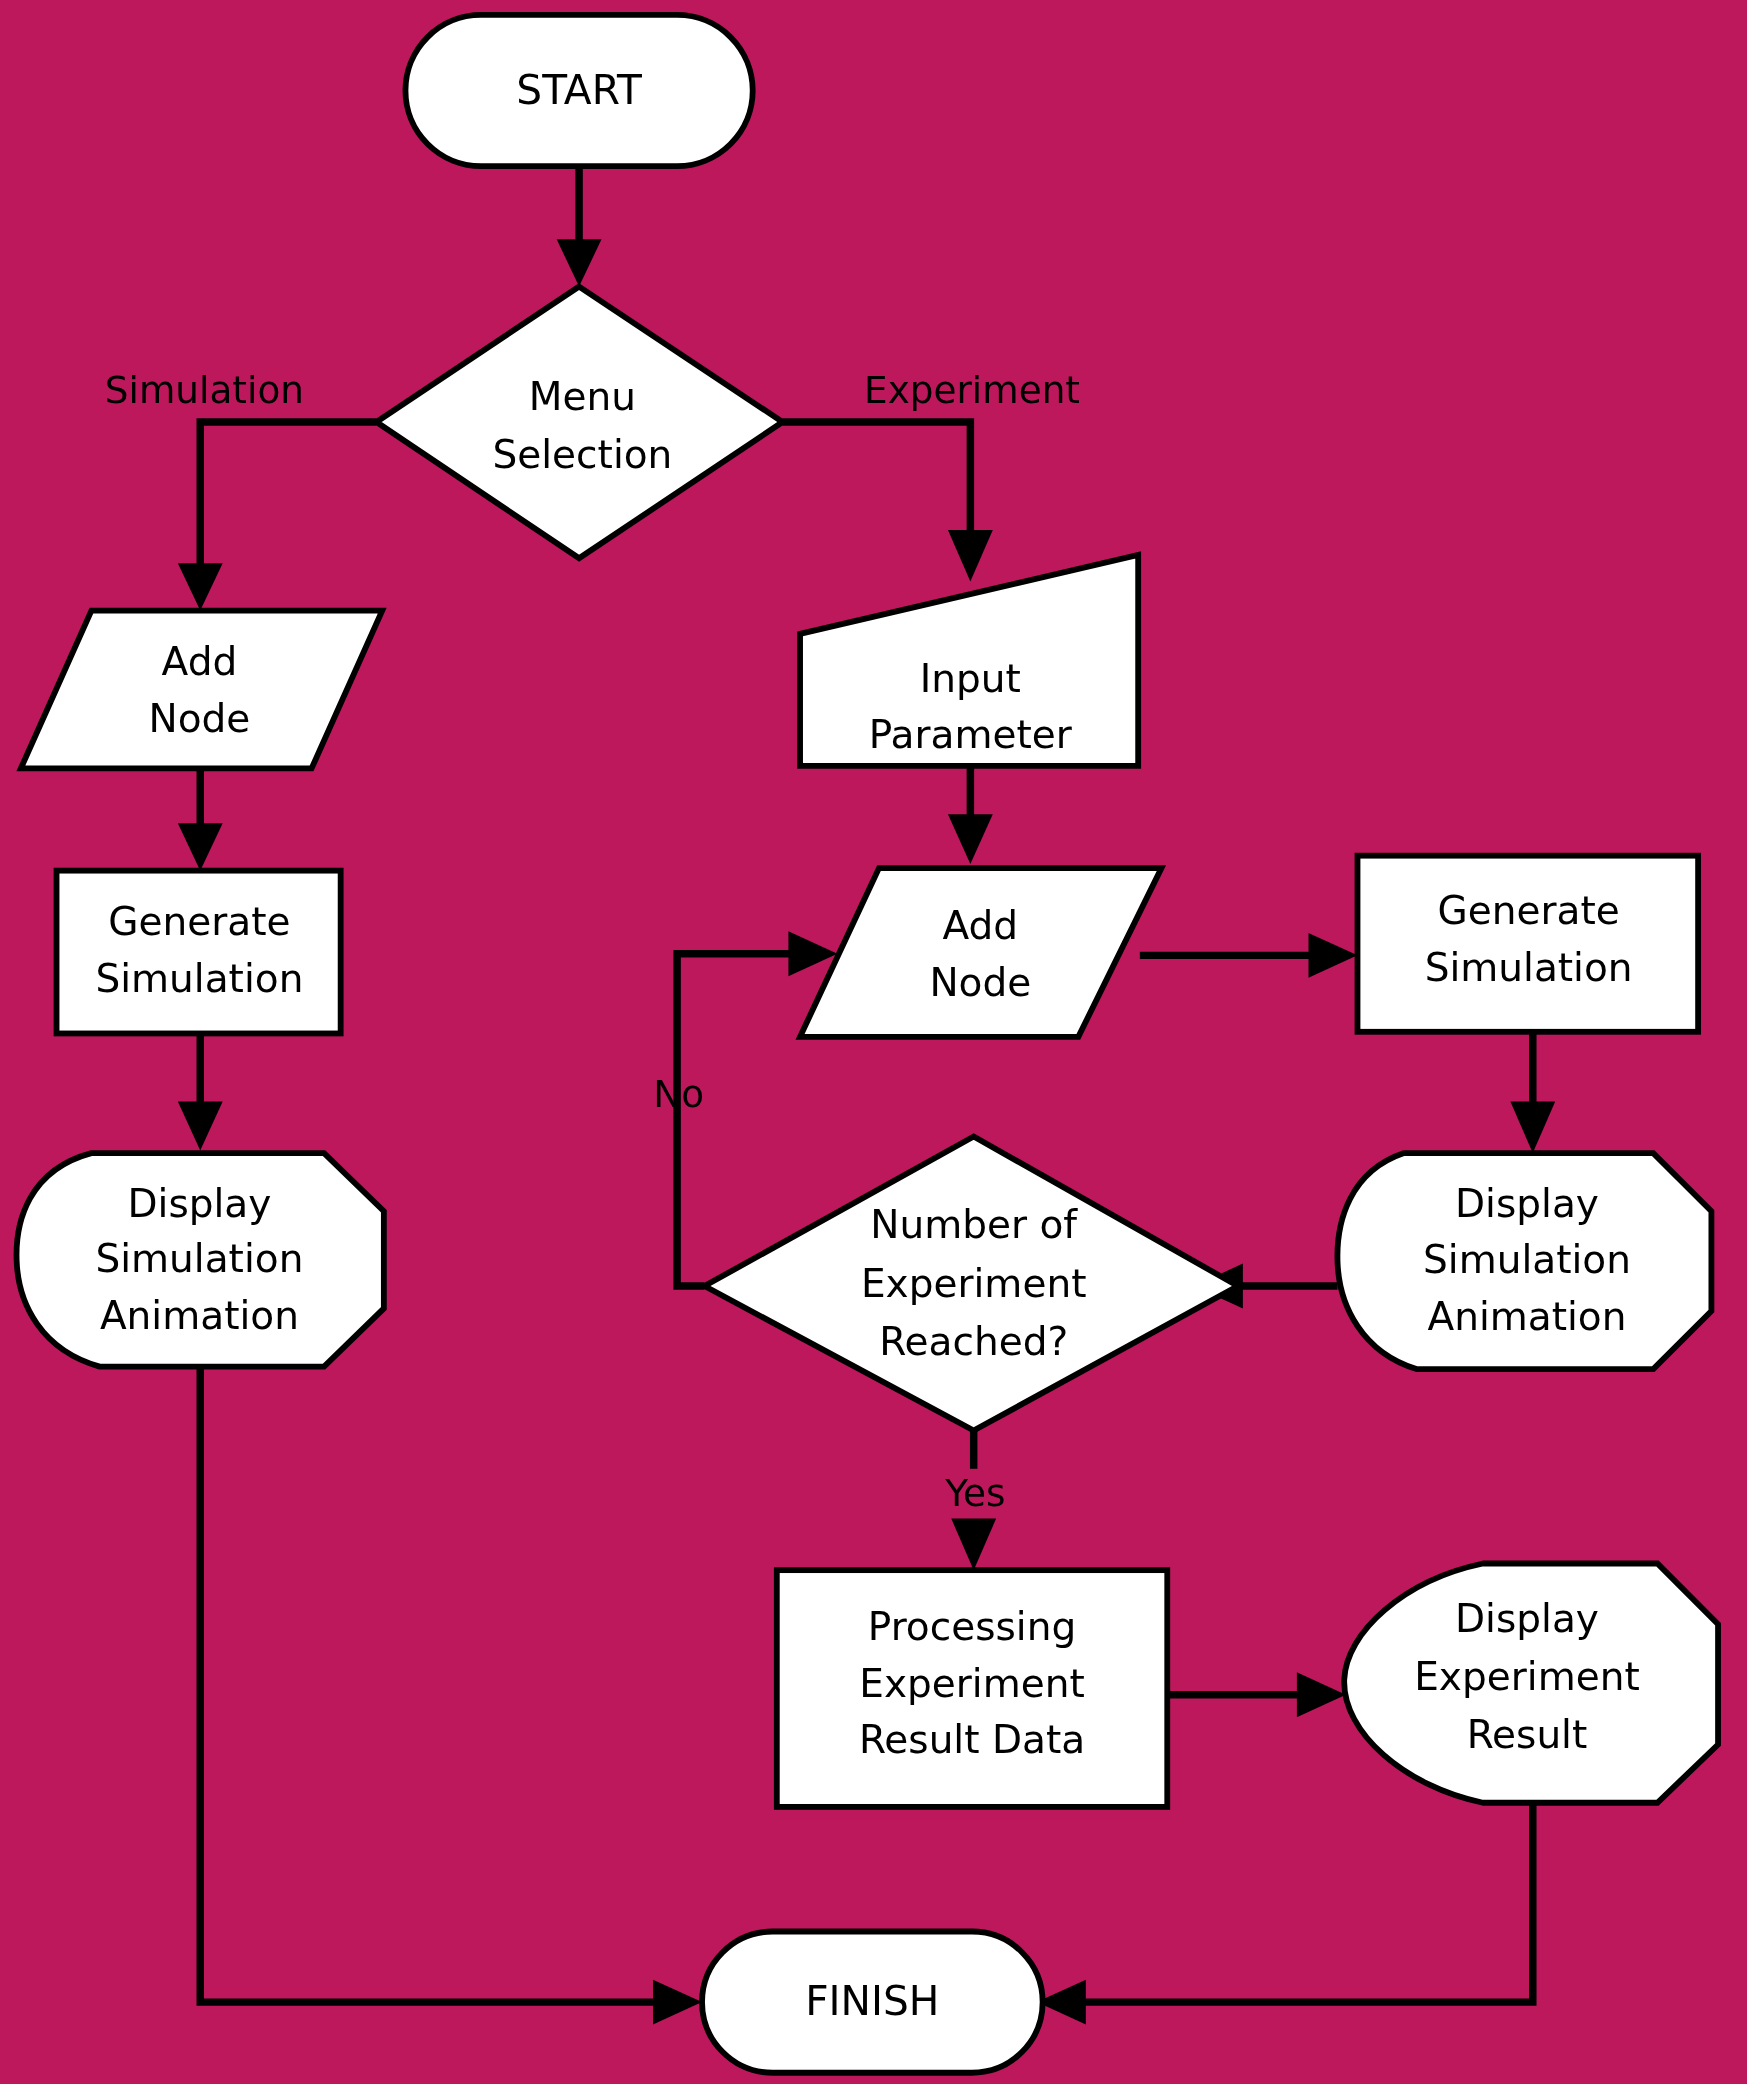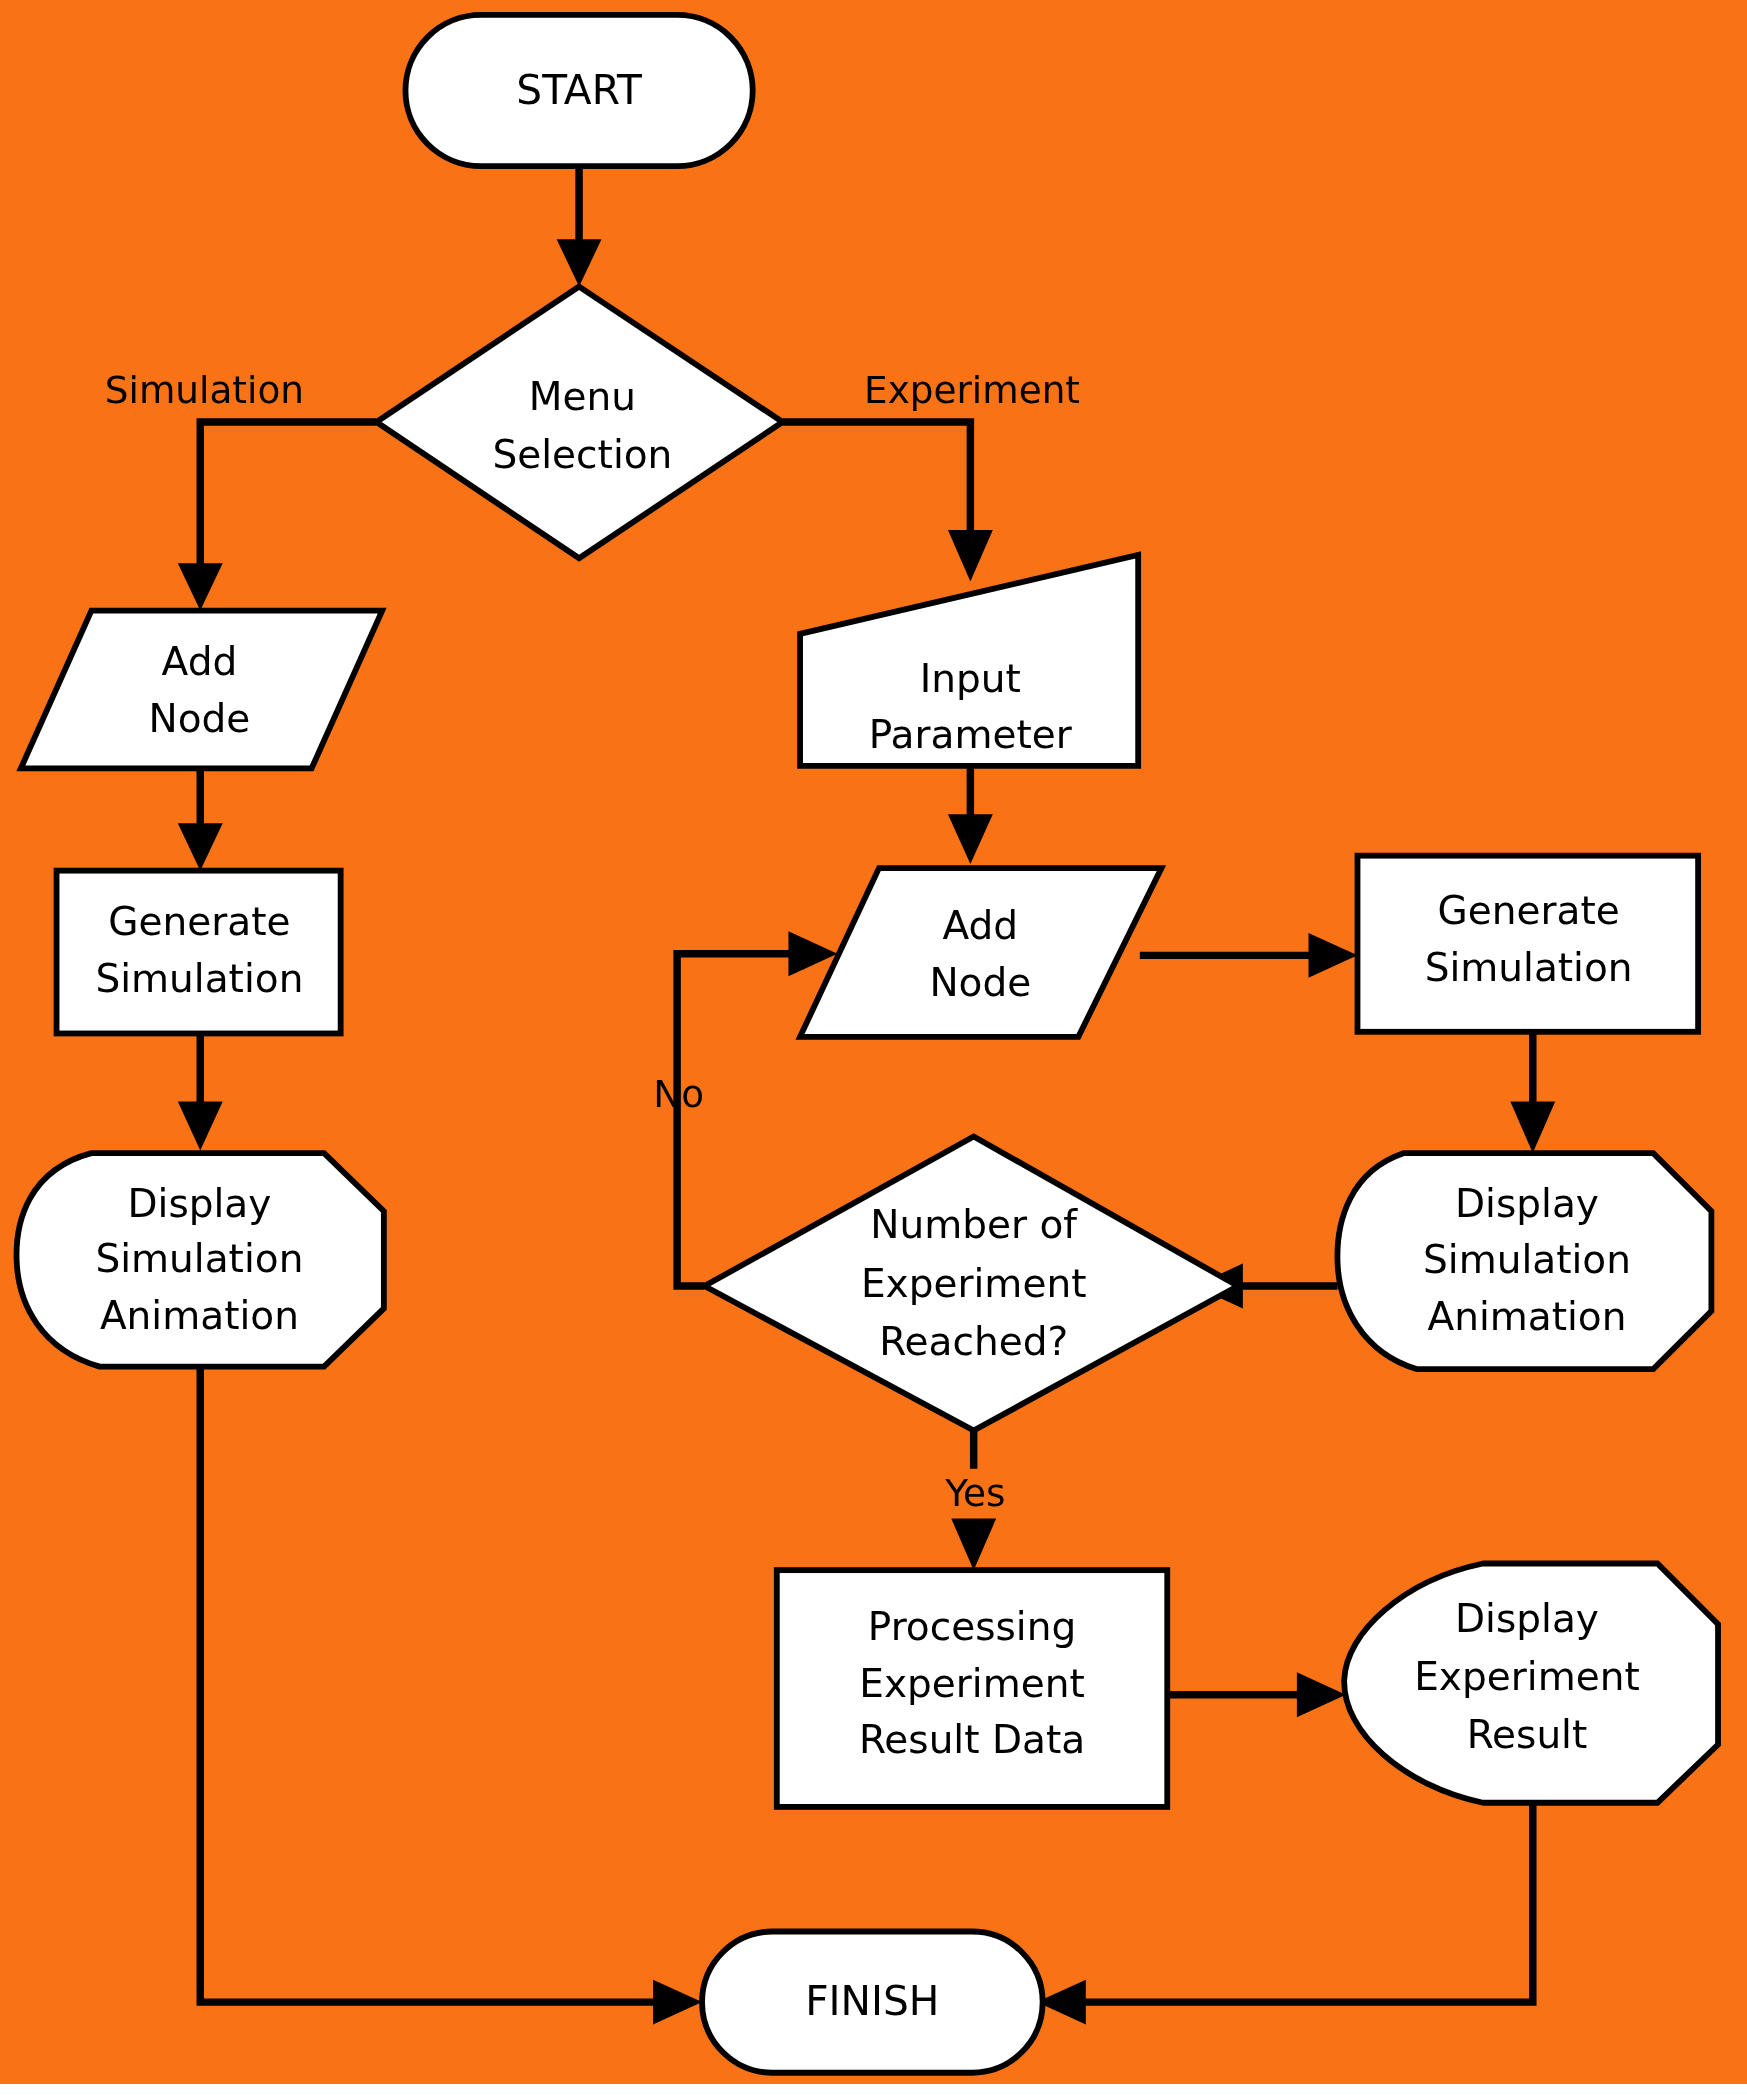--- a/index.html
+++ b/index.html
@@ -9,21 +9,21 @@
   }
   body {
     width: 1748px;
     height: 2096px;
     font-family: "DejaVu Sans", sans-serif;
   }
   #flowchart-root {
     position: relative;
     width: 1748px;
     height: 2084px;
-    background: #f97316;
+    background: #be185d;
   }
   svg.chart-canvas {
     display: block;
     width: 1748px;
     height: 2096px;
   }
   .node-shape {
     fill: #ffffff;
     stroke: #000000;
     stroke-width: 7;

